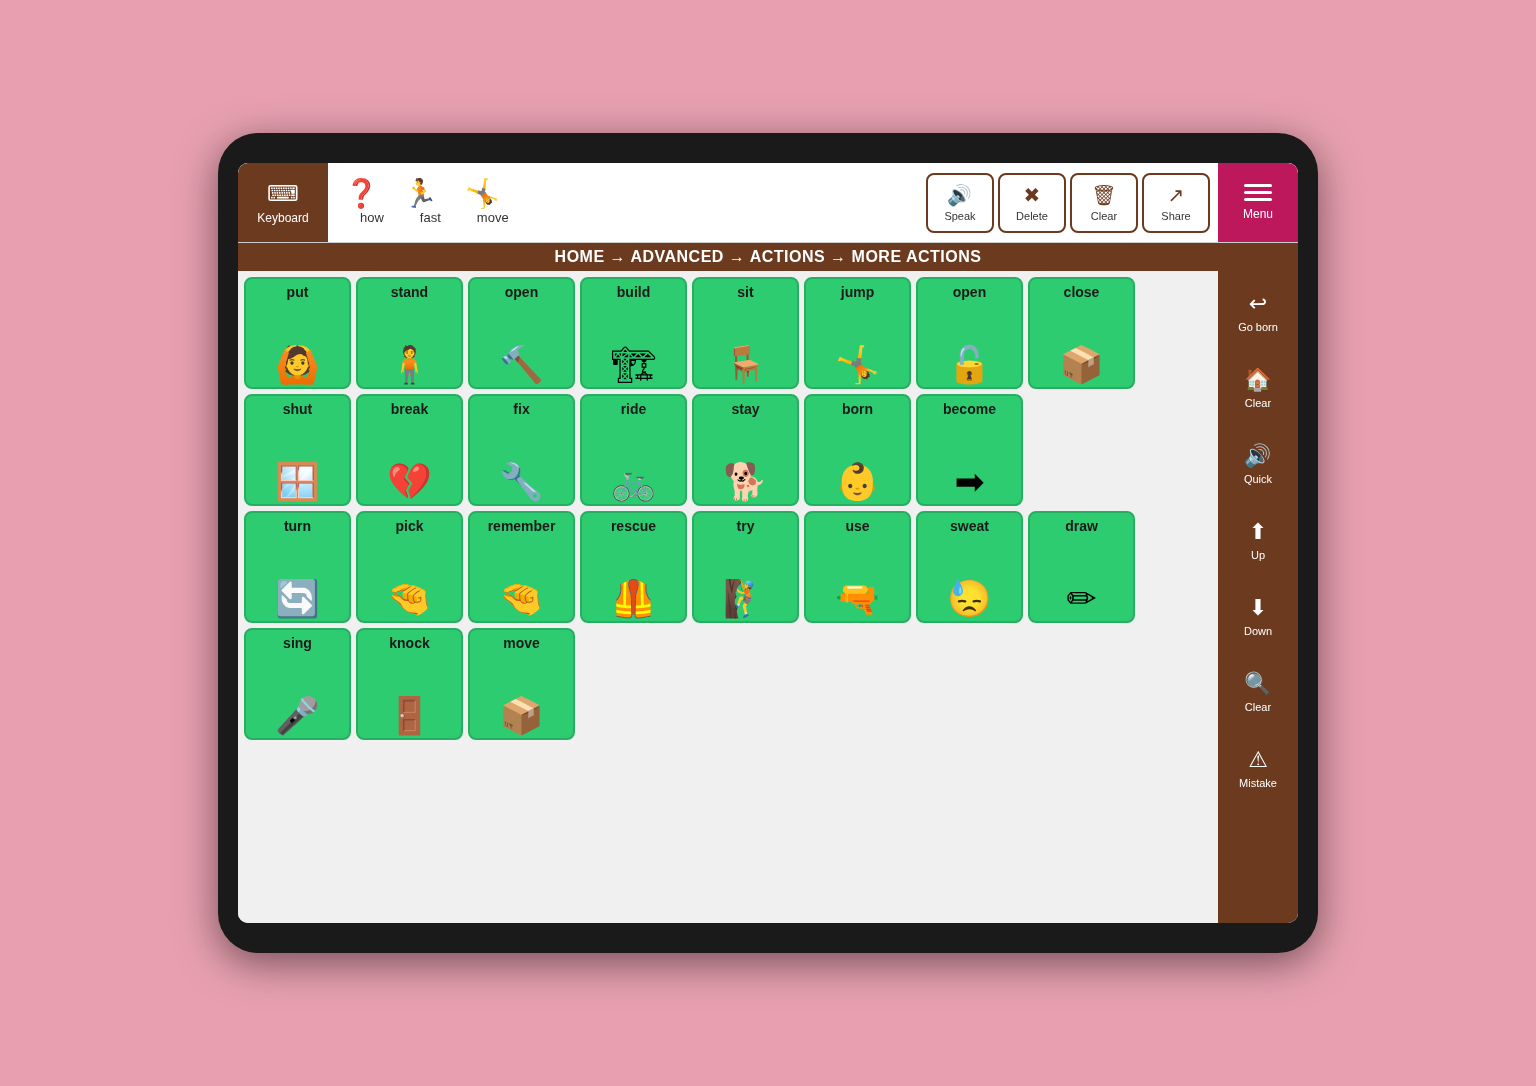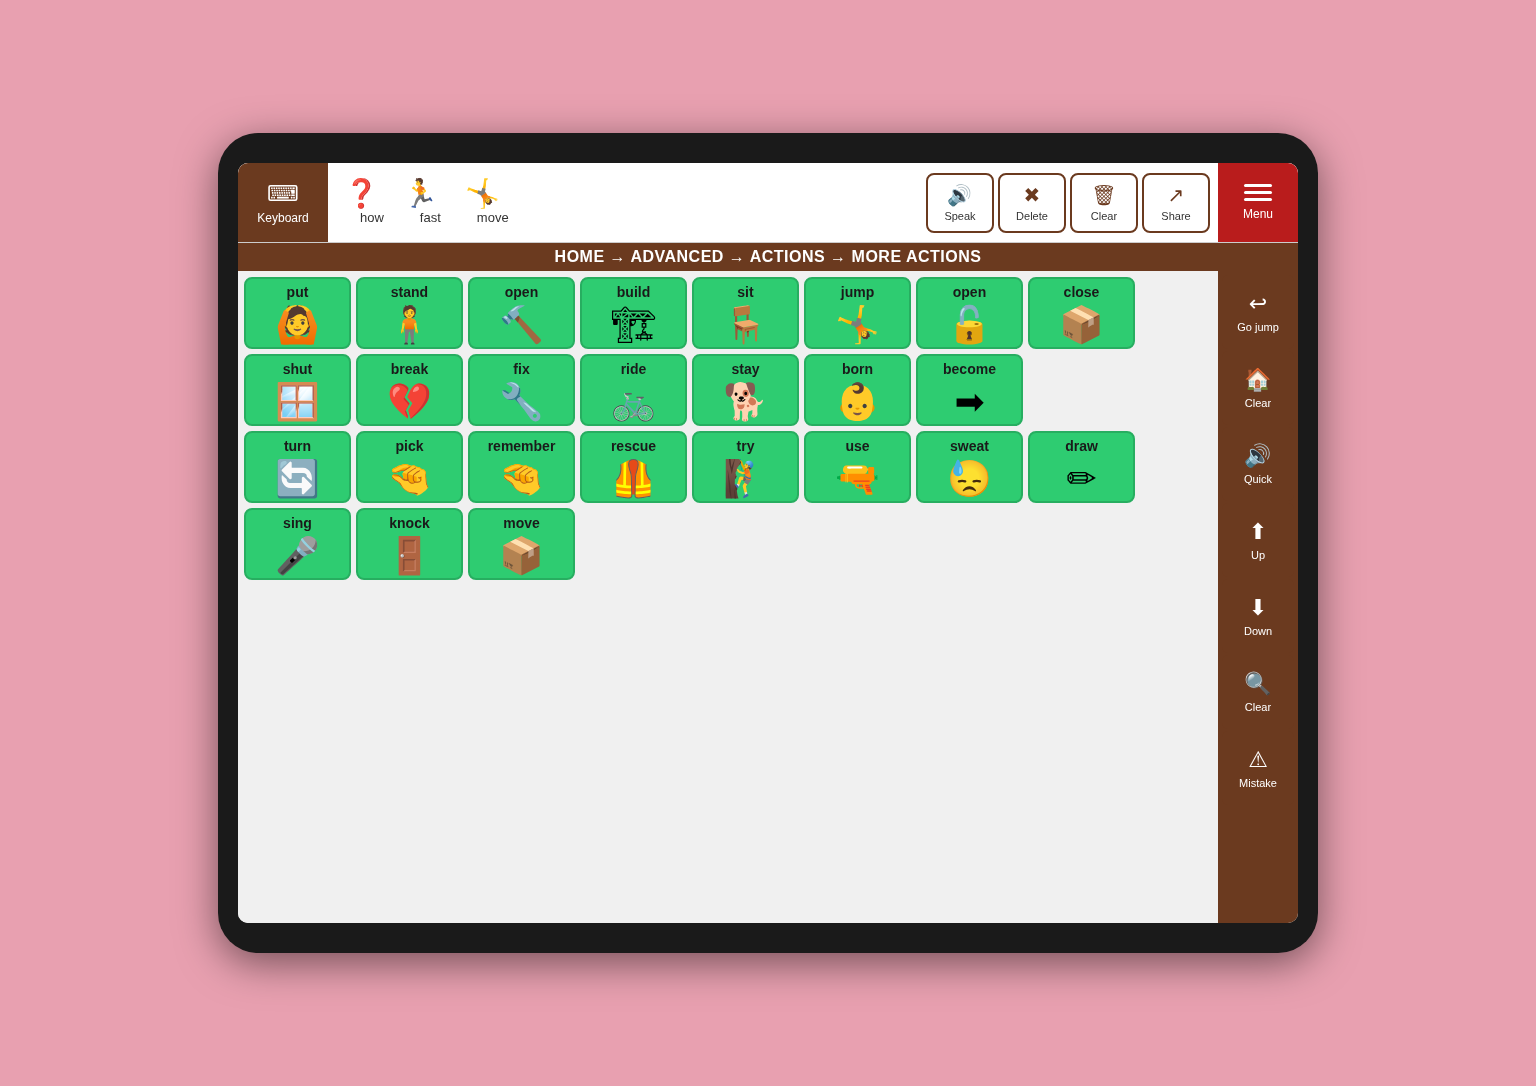--- a/index.html
+++ b/index.html
@@ -96,21 +96,21 @@
       cursor: pointer;
       font-size: 11px;
       color: #333;
       gap: 3px;
     }
     .action-btn .btn-icon {
       font-size: 20px;
       color: #6b3a1f;
     }
     .menu-btn {
-      background: #b91c1c;
+      background: #be185d;
       width: 80px;
       display: flex;
       flex-direction: column;
       align-items: center;
       justify-content: center;
       color: #fff;
       font-size: 12px;
       gap: 6px;
       cursor: pointer;
       flex-shrink: 0;
@@ -154,21 +154,21 @@
       overflow-y: auto;
     }
     .grid-row {
       display: flex;
       gap: 5px;
     }
     .grid-cell {
       background: #2ecc71;
       border-radius: 8px;
       width: 107px;
-      height: 72px;
+      height: 112px;
       display: flex;
       flex-direction: column;
       align-items: center;
       justify-content: space-between;
       padding: 6px 4px 4px;
       cursor: pointer;
       flex-shrink: 0;
       border: 2px solid #27ae60;
     }
     .cell-label {
@@ -386,21 +386,21 @@
               <div class="cell-label">move</div>
                          <div class="cell-pic">📦</div>
             </div>
           </div>
         </div>
 
       <div class="right-sidebar">
 
       <div class="sidebar-btn">
             <div class="sb-icon">↩</div>
-                   <div>Go jump</div>
+                   <div>Go born</div>
           </div>
           <div class="sidebar-btn">
             <div class="sb-icon">🏠</div>
                    <div>Clear</div>
           </div>
           <div class="sidebar-btn">
             <div class="sb-icon">🔊</div>
                    <div>Quick</div>
           </div>
           <div class="sidebar-btn">

